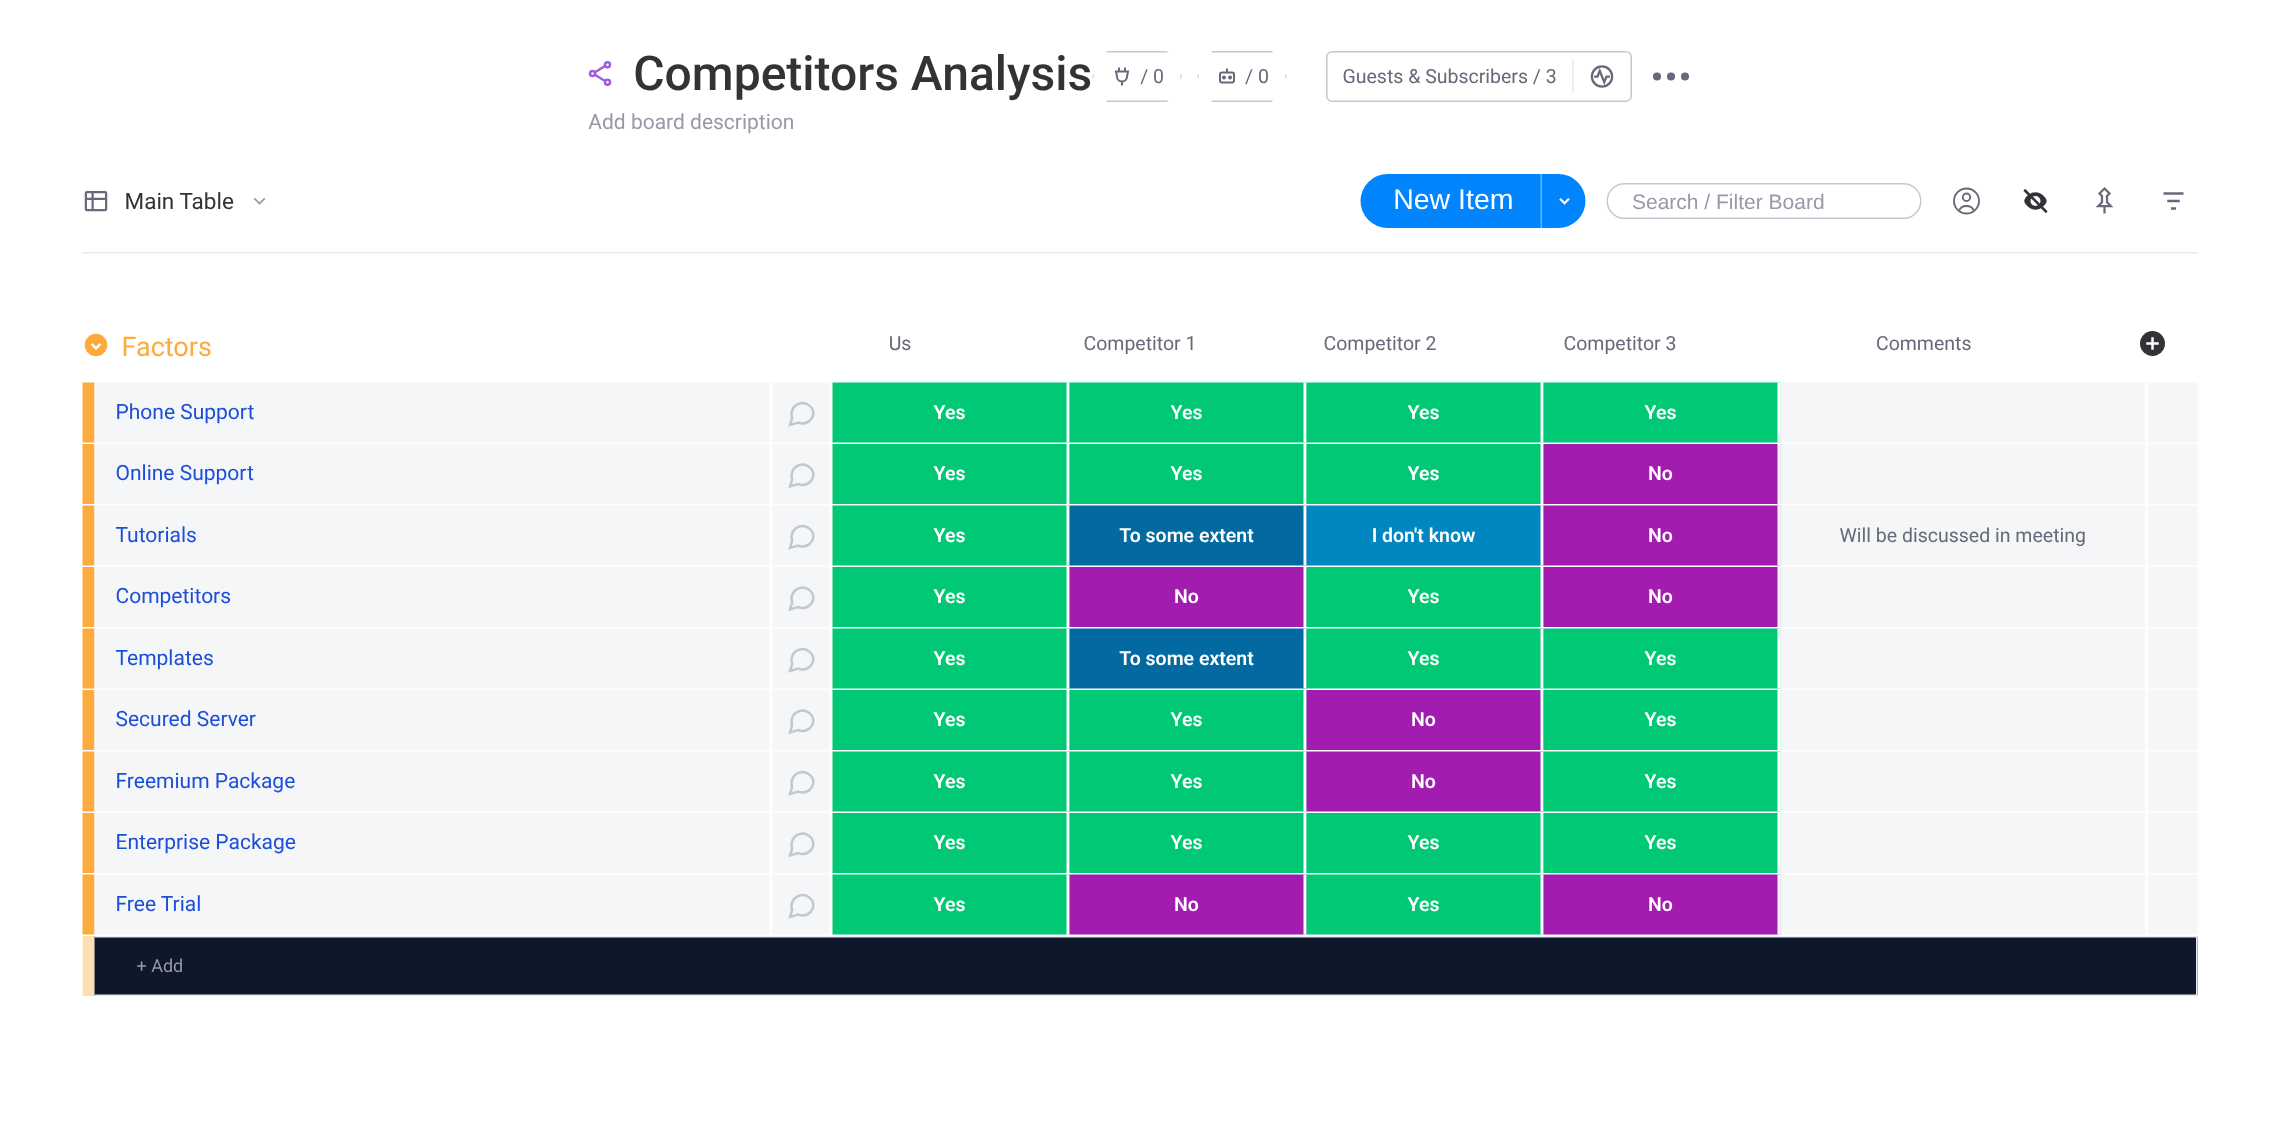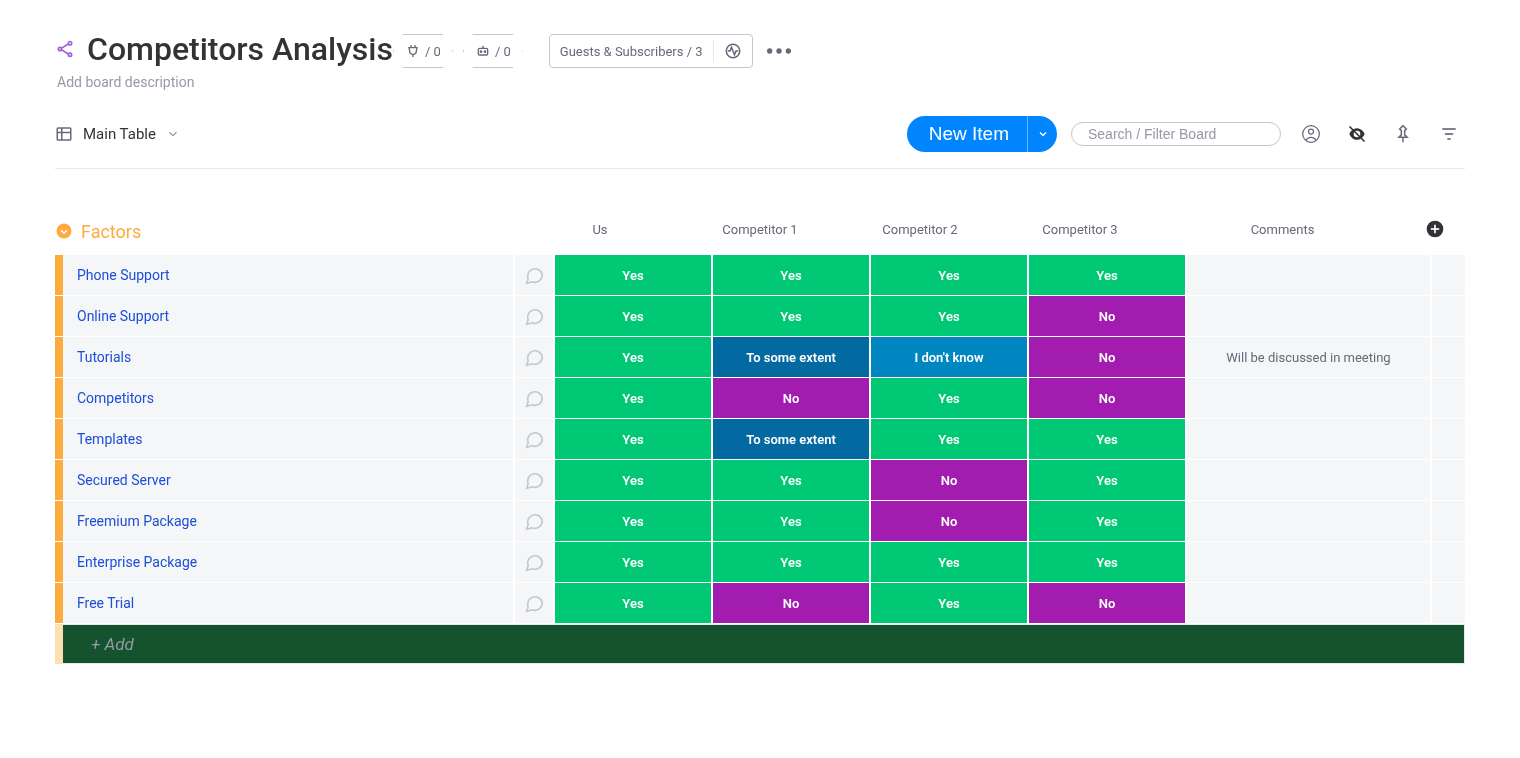--- a/index.html
+++ b/index.html
@@ -5,21 +5,21 @@
   * { box-sizing: border-box; margin: 0; padding: 0; }
   body {
     font-family: -apple-system, BlinkMacSystemFont, "Segoe UI", Roboto, Helvetica, Arial, sans-serif;
     background: #fff;
     color: #323338;
     font-size: 14px;
   }
   .page { padding: 30px 55px 0 55px; }
 
   
-  .board-header { display: flex; justify-content: flex-start; align-items: flex-start; margin-bottom: 6px; }
+  .board-header { display: flex; justify-content: center; align-items: flex-start; margin-bottom: 6px; }
   .title-row { display: flex; align-items: center; gap: 12px; }
   .share-icon { width: 20px; height: 20px; color: #a25ddc; }
   .board-title { font-size: 32px; font-weight: 500; color: #333; }
   .board-desc { color: #9699a6; font-size: 14px; margin-top: 6px; margin-left: 2px; }
 
   .header-controls { display: flex; align-items: center; gap: 10px; margin-top: 4px; }
   .hex-badge {
     min-width: 55px; height: 34px;
     display: inline-flex; align-items: center; justify-content: center;
     position: relative; color: #676879; font-size: 13px; gap: 4px;
@@ -79,21 +79,21 @@
     width: 32px; height: 32px; display: inline-flex; align-items: center; justify-content: center;
     color: #676879; cursor: pointer; border-radius: 4px;
   }
   .icon-btn svg { width: 20px; height: 20px; }
   .icon-btn.filled svg { color: #323338; }
 
   
   .group-wrap { margin-top: 50px; }
   .group-header { display: flex; align-items: center; }
   .group-title-cell {
-    display: inline-flex; align-items: center; gap: 8px;
+    display: inline-flex; gap: 8px;
     width: 500px; padding-left: 0;
   }
   .group-collapse { width: 18px; height: 18px; color: #fdab3d; }
   .group-title { color: #fdab3d; font-size: 18px; font-weight: 400; }
 
   .col-head {
     color: #676879; font-size: 13px; text-align: center;
     flex: 0 0 160px;
   }
   .col-head.wide { flex: 0 0 245px; }
@@ -133,24 +133,23 @@
   .status-yes { background:#00c875; }
   .status-no { background:#a21caf; }
   .status-some { background:#0369a1; }
   .status-idk { background:#0086c0; }
 
   .add-row {
     display: flex; align-items: stretch; height: 40px;
   }
   .add-row .color-bar { width: 8px; background: #fde0b1; flex: 0 0 8px; }
   .add-row .add-cell {
-    flex: 1 1 auto; background: #14532d; border: 1px solid #e6e9ef; border-left: none;
-    display: flex; align-items: center; padding-left: 28px; color: #9699a6; font-size: 17px;
+    flex: 1 1 auto; background: #0f172a; border: 1px solid #e6e9ef; border-left: none;
+    display: flex; align-items: center; padding-left: 28px; color: #9699a6; font-size: 12px;
     cursor: text;
-    font-style: italic;
   }
 </style>
 </head>
 <body>
 
 <div class="page">
 
   <div class="board-header">
     <div>
       <div class="title-row">

